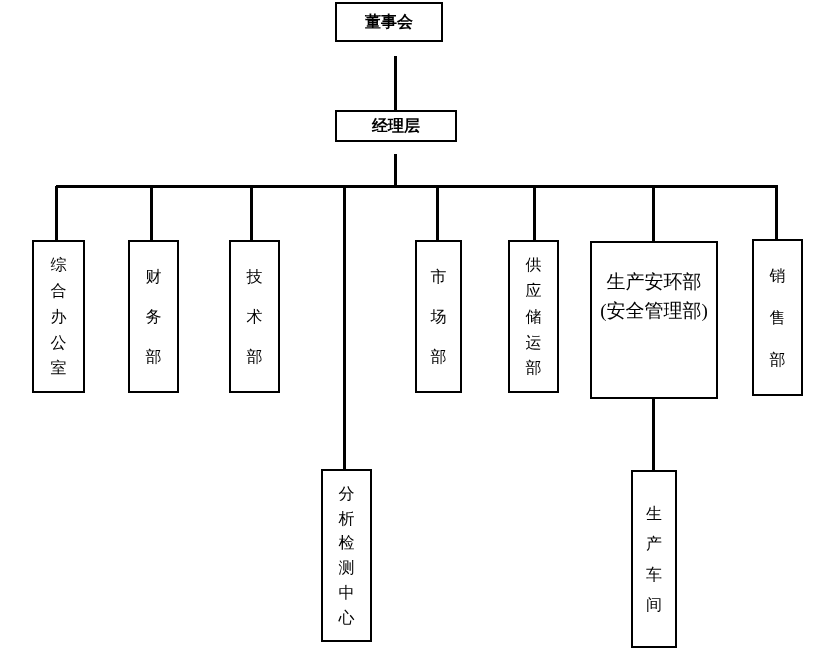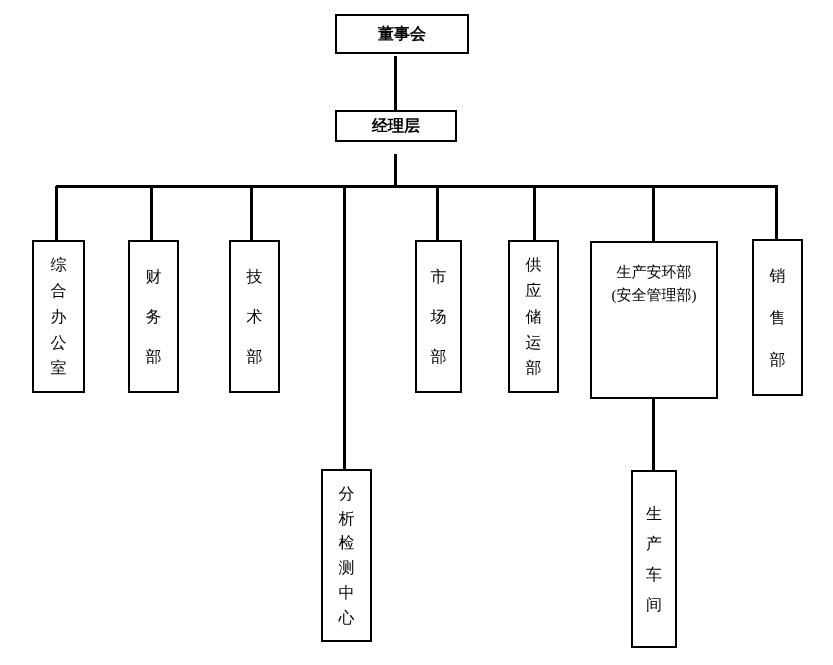--- a/index.html
+++ b/index.html
@@ -40,22 +40,22 @@
     justify-content: space-around;
     text-align: center;
   }
   .pad-sm { padding: 10px 0; }
   .pad-md { padding: 14px 0; }
   .pad-lg { padding: 26px 0; }
   .two-line {
     display: flex;
     flex-direction: column;
     align-items: center;
-    padding-top: 18px;
-    font-size: 15px;
+    padding-top: 24px;
+    font-size: 19px;
     line-height: 1.55;
   }
   .line {
     position: absolute;
     background: #000000;
   }
 </style>
 </head>
 <body>
 
@@ -67,21 +67,21 @@
   <div class="line" style="left:55px;  top:186px; width:3px; height:55px;"></div>
   <div class="line" style="left:150px; top:186px; width:3px; height:55px;"></div>
   <div class="line" style="left:250px; top:186px; width:3px; height:55px;"></div>
   <div class="line" style="left:343px; top:186px; width:3px; height:284px;"></div>
   <div class="line" style="left:436px; top:186px; width:3px; height:55px;"></div>
   <div class="line" style="left:533px; top:186px; width:3px; height:55px;"></div>
   <div class="line" style="left:652px; top:186px; width:3px; height:56px;"></div>
   <div class="line" style="left:775px; top:186px; width:3px; height:54px;"></div>
   <div class="line" style="left:652px; top:398px; width:3px; height:73px;"></div>
 
-  <div class="node hnode top-node" style="left:335px; top:14px; width:134px; height:40px;">
+  <div class="node hnode top-node" style="left:335px; top:2px; width:108px; height:40px;">
     <span>董事会</span>
   </div>
 
   <div class="node hnode top-node" style="left:335px; top:110px; width:122px; height:32px;">
     <span>经理层</span>
   </div>
 
   <div class="node vtext pad-sm" style="left:32px; top:240px; width:53px; height:153px;">
       <span>综</span>
       <span>合</span>

